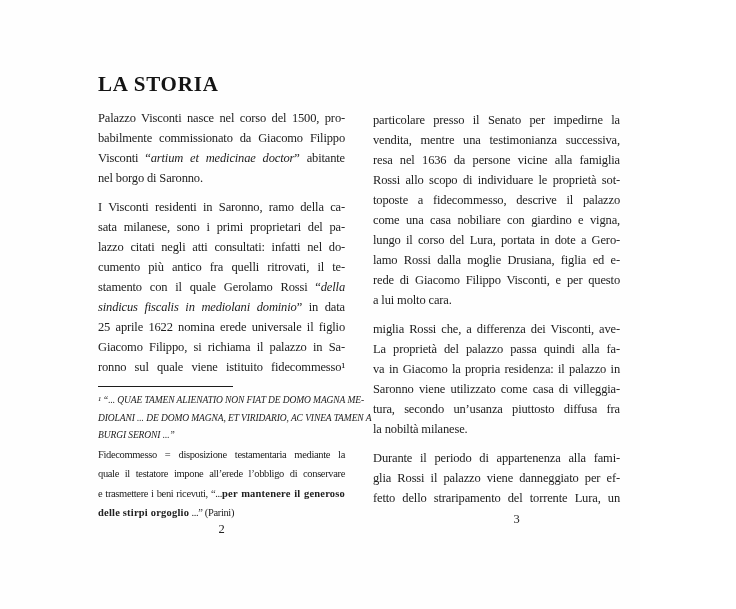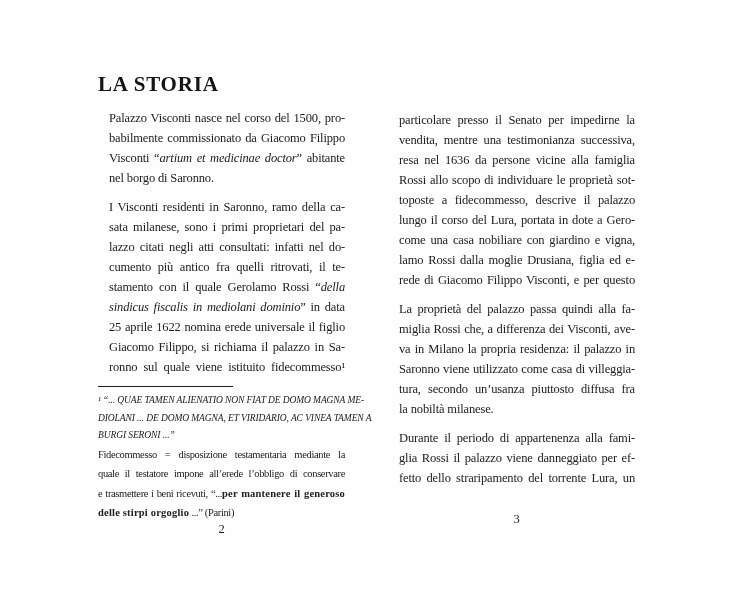--- a/index.html
+++ b/index.html
@@ -4,26 +4,26 @@
 <style>
   html,body { margin:0; padding:0; background:#ffffff; }
   .canvas {
     position:relative; width:640px; height:609px;
     background:#fefefe; overflow:hidden;
     font-family:"Liberation Serif","DejaVu Serif",serif;
     color:#212121;
   }
   .col { position:absolute; width:247px; }
   .page-left  { left:98px;  top:72px;  }
-  .page-right { left:388px; top:110px; }
+  .page-right { left:373px; top:110px; }
   .doc-title {
     font-size:21px; font-weight:bold; letter-spacing:0.8px;
     line-height:25px; margin:0 0 11px 0; color:#141414;
   }
-  .para { margin:0 0 9px 11px; }
+  .para { margin:0 0 9px 0; }
   .ln {
     white-space:nowrap;
     text-align:justify; text-align-last:justify;
     font-size:12.5px; line-height:20px; letter-spacing:-0.15px;
   }
   .ln-end { text-align-last:left; }
   .fn-sep {
     width:135px; height:0; border-top:1.5px solid #1c1c1c;
     margin:6px 0 5px 0;
   }
@@ -84,30 +84,31 @@
       </div>
   </div>
 
   <div class="col page-right">
     <div class="para">
         <div class="ln">particolare presso il Senato per impedirne la</div>
         <div class="ln">vendita, mentre una testimonianza successiva,</div>
         <div class="ln">resa nel 1636 da persone vicine alla famiglia</div>
         <div class="ln">Rossi allo scopo di individuare le proprietà sot-</div>
         <div class="ln">toposte a fidecommesso, descrive il palazzo</div>
+        <div class="ln">come una casa nobiliare con giardino e vigna,</div>
         <div class="ln">lungo il corso del Lura, portata in dote a Gero-</div>
-        <div class="ln">come una casa nobiliare con giardino e vigna,</div>
         <div class="ln">lamo Rossi dalla moglie Drusiana, figlia ed e-</div>
         <div class="ln">rede di Giacomo Filippo Visconti, e per questo</div>
+        <div class="ln ln-end">a lui molto cara.</div>
       </div>
 
     <div class="para">
+        <div class="ln">miglia Rossi che, a differenza dei Visconti, ave-</div>
         <div class="ln">La proprietà del palazzo passa quindi alla fa-</div>
-        <div class="ln">miglia Rossi che, a differenza dei Visconti, ave-</div>
-        <div class="ln">va in Milano la propria residenza: il palazzo in</div>
+        <div class="ln">va in Giacomo la propria residenza: il palazzo in</div>
         <div class="ln">Saronno viene utilizzato come casa di villeggia-</div>
         <div class="ln">tura, secondo un’usanza piuttosto diffusa fra</div>
         <div class="ln ln-end">la nobiltà milanese.</div>
       </div>
 
     <div class="para">
         <div class="ln">Durante il periodo di appartenenza alla fami-</div>
         <div class="ln">glia Rossi il palazzo viene danneggiato per ef-</div>
         <div class="ln">fetto dello straripamento del torrente Lura, un</div>
       </div>

